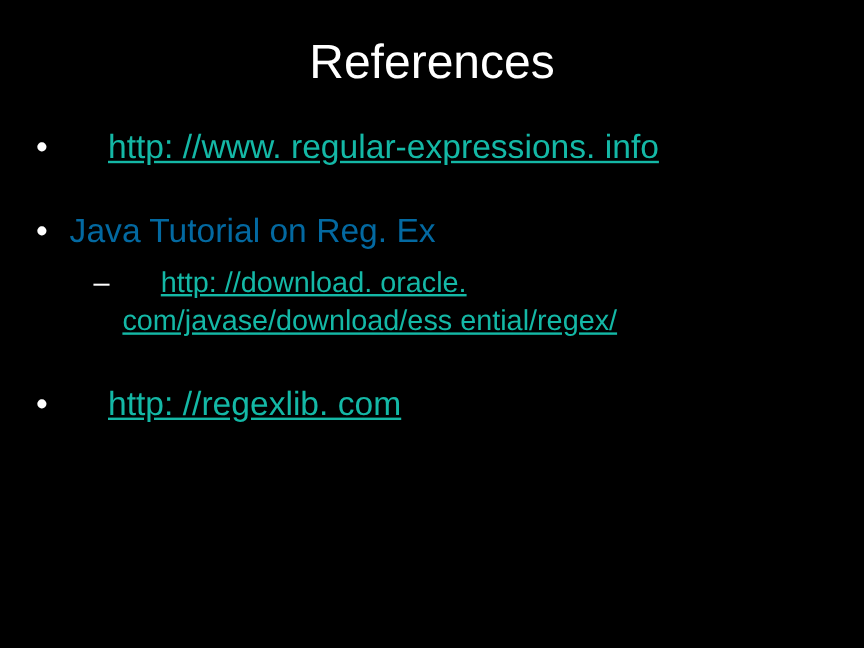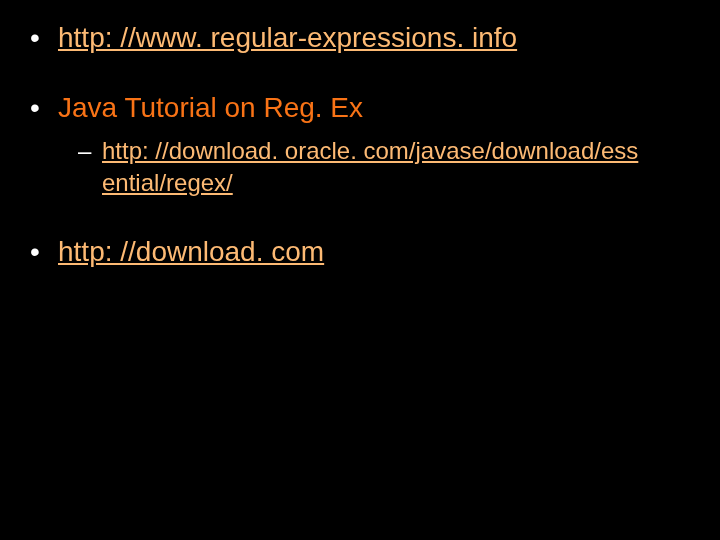--- a/index.html
+++ b/index.html
@@ -51,34 +51,36 @@
     display: flex;
     align-items: flex-start;
     font-size: 24px;
     line-height: 1.35;
   }
   .sub-dash {
     width: 24px;
     flex: 0 0 24px;
   }
   a.link {
-    color: #fdba74;
+    color: #14b8a6;
     text-decoration: underline;
+    margin-left: 32px;
   }
   .plain {
-    color: #f97316;
+    color: #0369a1;
   }
   .sub-link-wrap {
     max-width: 560px;
   }
 </style>
 </head>
 <body>
 
 <div class="slide">
+  <h1 class="title">References</h1>
 
   <ul class="top">
 
     <li>
       <div class="bullet-row">
         <span class="bullet-dot">•</span>
         <a class="link" href="#">http: //www. regular-expressions. info</a>
       </div>
     </li>
 
@@ -93,18 +95,18 @@
           <span class="sub-link-wrap">
             <a class="link" href="#">http: //download. oracle. com/javase/download/ess ential/regex/</a>
           </span>
         </div>
       </div>
     </li>
 
     <li>
       <div class="bullet-row">
         <span class="bullet-dot">•</span>
-        <a class="link" href="#">http: //download. com</a>
+        <a class="link" href="#">http: //regexlib. com</a>
       </div>
     </li>
 
   </ul>
 </div>
 
 </body></html>

